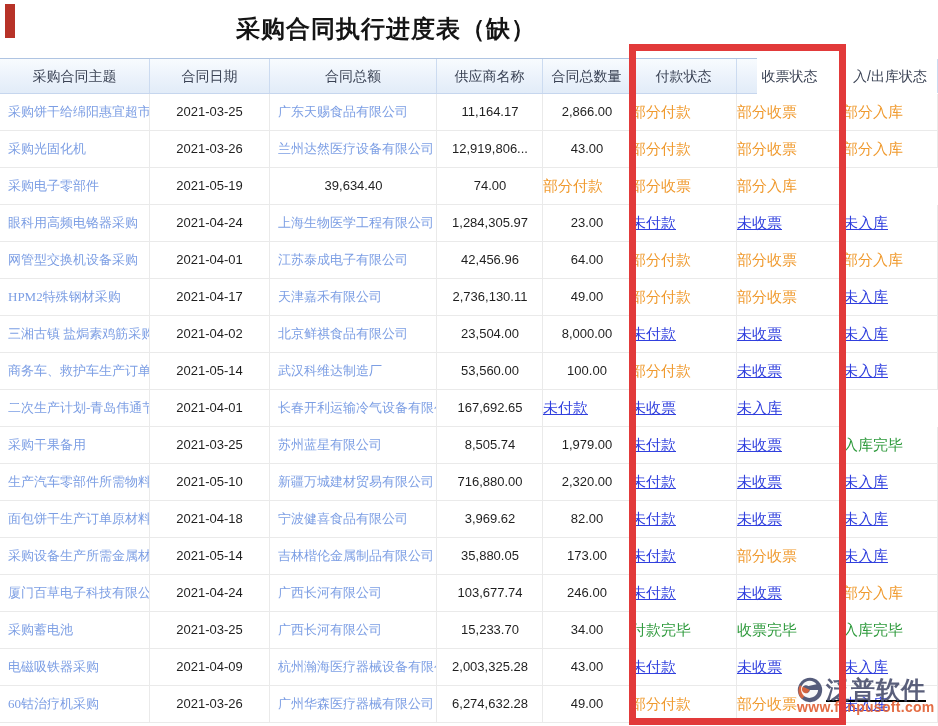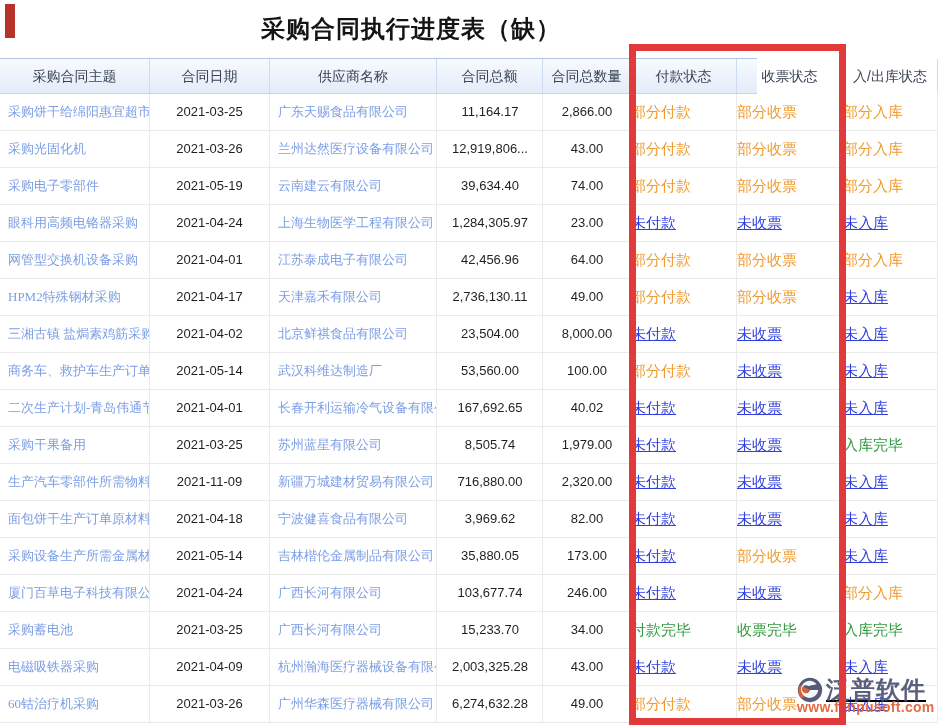--- a/index.html
+++ b/index.html
@@ -4,21 +4,21 @@
 <style>
   html,body{margin:0;padding:0;}
   body{
     width:938px;height:726px;position:relative;overflow:hidden;background:#fff;
     font-family:"Liberation Sans","DejaVu Sans",sans-serif;
     --link:#7C9EE4; --st-partial:#F09A2E; --st-none:#3140DE; --st-done:#2E9A3C;
     --red:#E23A3A;
   }
   .corner-mark{position:absolute;left:5px;top:4px;width:10px;height:34px;background:#B73228;z-index:3;}
   .title{position:absolute;top:13px;left:0;width:772px;text-align:center;
-    font-size:24px;font-weight:700;color:#141414;letter-spacing:1px;z-index:2;margin-left:25px;}
+    font-size:24px;font-weight:700;color:#141414;letter-spacing:1px;z-index:2;}
   .table{position:absolute;top:58px;left:0;width:757px;z-index:1;}
   .thead,.trow{display:grid;grid-template-columns:150px 120px 167px 106px 88px 106px 106px 95px;}
   .thead{height:36px;border-top:1px solid #AFC4E2;border-bottom:1px solid #C6D6EE;
     background:linear-gradient(180deg,#f8fbfe 0%,#ebf2fb 55%,#e2ecf8 100%);box-sizing:border-box;}
   .hcell{line-height:34px;text-align:center;font-size:14px;color:#3A4254;
     border-right:1px solid #CCDBF0;box-sizing:border-box;overflow:hidden;white-space:nowrap;}
   .trow{height:37px;}
   .tcell{border-right:1px solid #EAEAEA;border-bottom:1px solid #EAEAEA;box-sizing:border-box;
     line-height:36px;font-size:13px;overflow:hidden;white-space:nowrap;color:#1F1F1F;}
   .c-link{color:var(--link);padding-left:8px;padding-right:2px;cursor:pointer;font-family:Liberation Serif, serif;}
@@ -40,22 +40,22 @@
 <body style="--link: #7C9EE4; --st-partial: #F09A2E; --st-none: #3140DE; --st-done: #2E9A3C; --red: #E23A3A;">
 
 <div class="corner-mark" style="background: rgb(183, 50, 40);"></div>
 
 <div class="title">采购合同执行进度表（缺）</div>
 
 <div class="table">
   <div class="thead">
       <div class="hcell">采购合同主题</div>
       <div class="hcell">合同日期</div>
+      <div class="hcell">合同总额</div>
       <div class="hcell">供应商名称</div>
-      <div class="hcell">合同总额</div>
       <div class="hcell">合同总数量</div>
       <div class="hcell">付款状态</div>
       <div class="hcell">收票状态</div>
       <div class="hcell">入/出库状态</div>
     </div>
   <div class="tbody">
       <div class="trow">
         <div class="tcell c-link">采购饼干给绵阳惠宜超市</div>
         <div class="tcell c-date">2021-03-25</div>
         <div class="tcell c-link">广东天赐食品有限公司</div>
@@ -71,21 +71,20 @@
         <div class="tcell c-link">兰州达然医疗设备有限公司</div>
         <div class="tcell c-num">12,919,806...</div>
         <div class="tcell c-num">43.00</div>
         <div class="tcell c-status st-partial">部分付款</div>
         <div class="tcell c-status st-partial">部分收票</div>
         <div class="tcell c-status st-partial">部分入库</div>
       </div>
       <div class="trow">
         <div class="tcell c-link">采购电子零部件</div>
         <div class="tcell c-date">2021-05-19</div>
-        <div class="tcell c-link">云南建云有限公司</div>
         <div class="tcell c-num">39,634.40</div>
         <div class="tcell c-num">74.00</div>
         <div class="tcell c-status st-partial">部分付款</div>
         <div class="tcell c-status st-partial">部分收票</div>
         <div class="tcell c-status st-partial">部分入库</div>
       </div>
       <div class="trow">
         <div class="tcell c-link">眼科用高频电铬器采购</div>
         <div class="tcell c-date">2021-04-24</div>
         <div class="tcell c-link">上海生物医学工程有限公司</div>
@@ -133,38 +132,37 @@
         <div class="tcell c-num">100.00</div>
         <div class="tcell c-status st-partial">部分付款</div>
         <div class="tcell c-status st-none">未收票</div>
         <div class="tcell c-status st-none">未入库</div>
       </div>
       <div class="trow">
         <div class="tcell c-link">二次生产计划-青岛伟通节能</div>
         <div class="tcell c-date">2021-04-01</div>
         <div class="tcell c-link">长春开利运输冷气设备有限公司</div>
         <div class="tcell c-num">167,692.65</div>
-        <div class="tcell c-num">40.02</div>
         <div class="tcell c-status st-none">未付款</div>
         <div class="tcell c-status st-none">未收票</div>
         <div class="tcell c-status st-none">未入库</div>
       </div>
       <div class="trow">
         <div class="tcell c-link">采购干果备用</div>
         <div class="tcell c-date">2021-03-25</div>
         <div class="tcell c-link">苏州蓝星有限公司</div>
         <div class="tcell c-num">8,505.74</div>
         <div class="tcell c-num">1,979.00</div>
         <div class="tcell c-status st-none">未付款</div>
         <div class="tcell c-status st-none">未收票</div>
         <div class="tcell c-status st-done">入库完毕</div>
       </div>
       <div class="trow">
         <div class="tcell c-link">生产汽车零部件所需物料</div>
-        <div class="tcell c-date">2021-11-09</div>
+        <div class="tcell c-date">2021-05-10</div>
         <div class="tcell c-link">新疆万城建材贸易有限公司</div>
         <div class="tcell c-num">716,880.00</div>
         <div class="tcell c-num">2,320.00</div>
         <div class="tcell c-status st-none">未付款</div>
         <div class="tcell c-status st-none">未收票</div>
         <div class="tcell c-status st-none">未入库</div>
       </div>
       <div class="trow">
         <div class="tcell c-link">面包饼干生产订单原材料</div>
         <div class="tcell c-date">2021-04-18</div>

